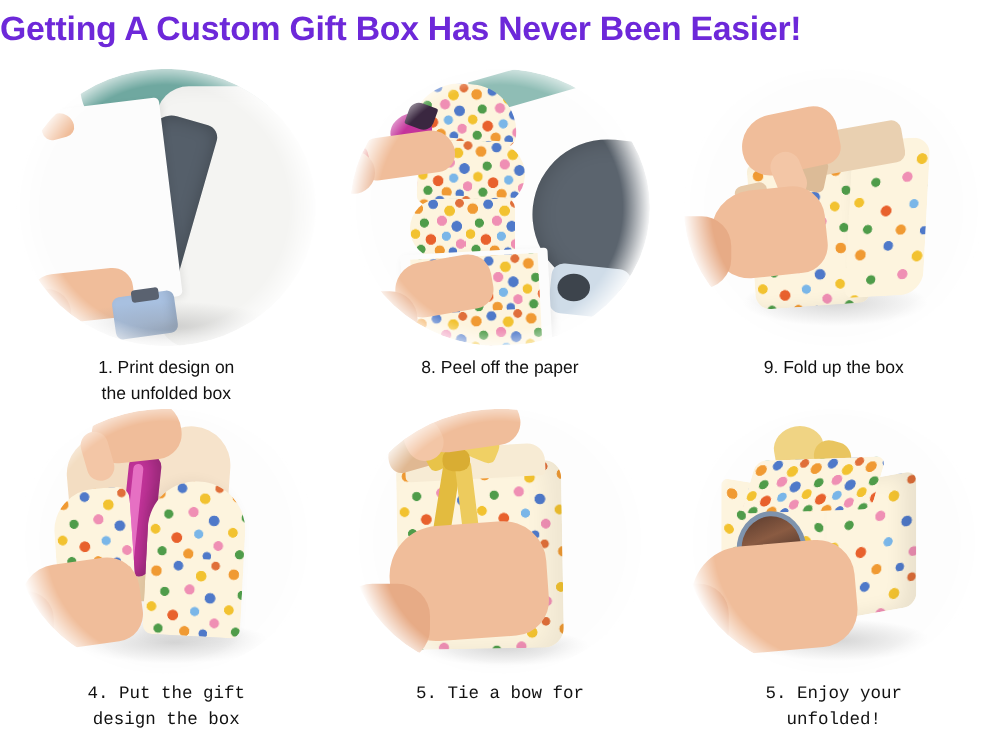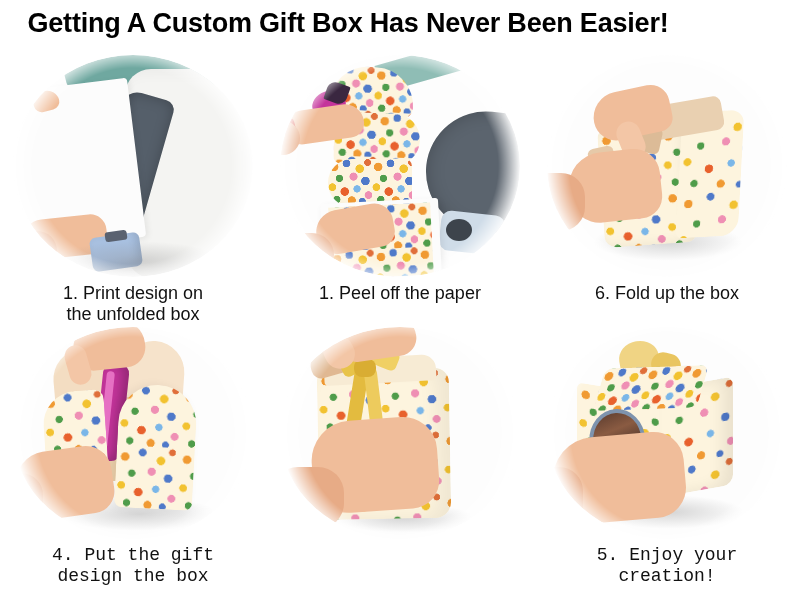--- a/index.html
+++ b/index.html
@@ -20,25 +20,25 @@
     width: 800px;
     height: 600px;
     position: relative;
     background: #ffffff;
   }
   .page-title {
     position: absolute;
     top: 8px;
     left: 0;
     width: 696px;
-    text-align: center;
+    text-align: left;
     font-size: 27px;
     font-weight: bold;
     letter-spacing: -0.2px;
-    color: #000000;
+    color: #6d28d9;
     white-space: nowrap;
   }
   .grid {
     position: absolute;
     top: 55px;
     left: 0;
     width: 800px;
     height: 545px;
   }
   .cell {
@@ -68,21 +68,21 @@
     border-radius: 50%;
     overflow: hidden;
     -webkit-mask-image: radial-gradient(circle at 50% 50%, #000 60%, rgba(0,0,0,0.0) 74%);
     mask-image: radial-gradient(circle at 50% 50%, #000 60%, rgba(0,0,0,0) 74%);
   }
   .scene { position: absolute; inset: 0; background: #fdfdfd; }
 
   .caption {
     margin-top: 6px;
     text-align: center;
-    font-size: 18px;
+    font-size: 14px;
     line-height: 21px;
     color: #111111;
     font-weight: normal;
   }
 
   
   .sh { position: absolute; }
 
   
   .floral {
@@ -204,21 +204,21 @@
                         border-radius:6px;transform:rotate(-14deg);"></div>
             <div class="sh skin2" style="left:-20px;top:66px;width:40px;height:34px;border-radius:18px;"></div>
 
             <div class="sh skin" style="left:36px;top:152px;width:78px;height:44px;
                         border-radius:26px 22px 18px 26px;transform:rotate(-10deg);"></div>
             <div class="sh skin2" style="left:-10px;top:178px;width:64px;height:44px;border-radius:22px;"></div>
           </div>
         </div>
       </div>
       <div class="caption">
-        <div>1. Peel off the paper</div>
+        <div>8. Peel off the paper</div>
         <div></div>
       </div>
     </div>
 
     <div class="cell c2 r0">
       <div class="photo">
         <div class="vignette">
           <div class="scene">
             <div class="sh shadow-soft" style="left:46px;top:168px;width:150px;height:38px;"></div>
 
@@ -238,21 +238,21 @@
                         border-radius:30px 22px 16px 26px;transform:rotate(-12deg);"></div>
             <div class="sh skin" style="left:72px;top:66px;width:24px;height:38px;background:#f3c6a6;
                         border-radius:12px;transform:rotate(-22deg);"></div>
             <div class="sh skin" style="left:22px;top:96px;width:92px;height:70px;
                         border-radius:34px 26px 22px 30px;transform:rotate(-6deg);"></div>
             <div class="sh skin2" style="left:-22px;top:118px;width:60px;height:58px;border-radius:24px;"></div>
           </div>
         </div>
       </div>
       <div class="caption">
-        <div>6. Fold up the box</div>
+        <div>9. Fold up the box</div>
         <div></div>
       </div>
     </div>
 
     <div class="cell c0 r1">
       <div class="photo">
         <div class="vignette">
           <div class="scene">
             <div class="sh shadow-soft" style="left:46px;top:170px;width:160px;height:34px;"></div>
 
@@ -319,20 +319,21 @@
                         border-radius:26px 26px 18px 18px;transform:rotate(-8deg);"></div>
             <div class="sh skin" style="left:44px;top:8px;width:30px;height:34px;background:#f3c6a6;
                         border-radius:16px;transform:rotate(-28deg);"></div>
             <div class="sh skin" style="left:32px;top:92px;width:126px;height:92px;
                         border-radius:40px 34px 28px 36px;transform:rotate(-4deg);"></div>
             <div class="sh skin2" style="left:-8px;top:140px;width:72px;height:62px;border-radius:26px;"></div>
           </div>
         </div>
       </div>
       <div class="caption">
+        <div>5. Tie a bow for</div>
       </div>
     </div>
 
     <div class="cell c2 r1">
       <div class="photo">
         <div class="vignette">
           <div class="scene">
             <div class="sh shadow-soft" style="left:48px;top:168px;width:150px;height:34px;"></div>
 
             <div class="sh" style="left:72px;top:14px;width:40px;height:34px;background:#efd07a;
@@ -361,18 +362,18 @@
                         box-shadow:inset 0 -3px 5px rgba(0,0,0,.15);"></div>
 
             <div class="sh skin" style="left:6px;top:108px;width:132px;height:86px;
                         border-radius:42px 30px 30px 38px;transform:rotate(-5deg);"></div>
             <div class="sh skin2" style="left:-24px;top:140px;width:60px;height:62px;border-radius:24px;"></div>
           </div>
         </div>
       </div>
       <div class="caption">
         <div>5. Enjoy your</div>
-        <div>creation!</div>
+        <div>unfolded!</div>
       </div>
     </div>
 
   </div>
 </div>
 
 </body></html>

